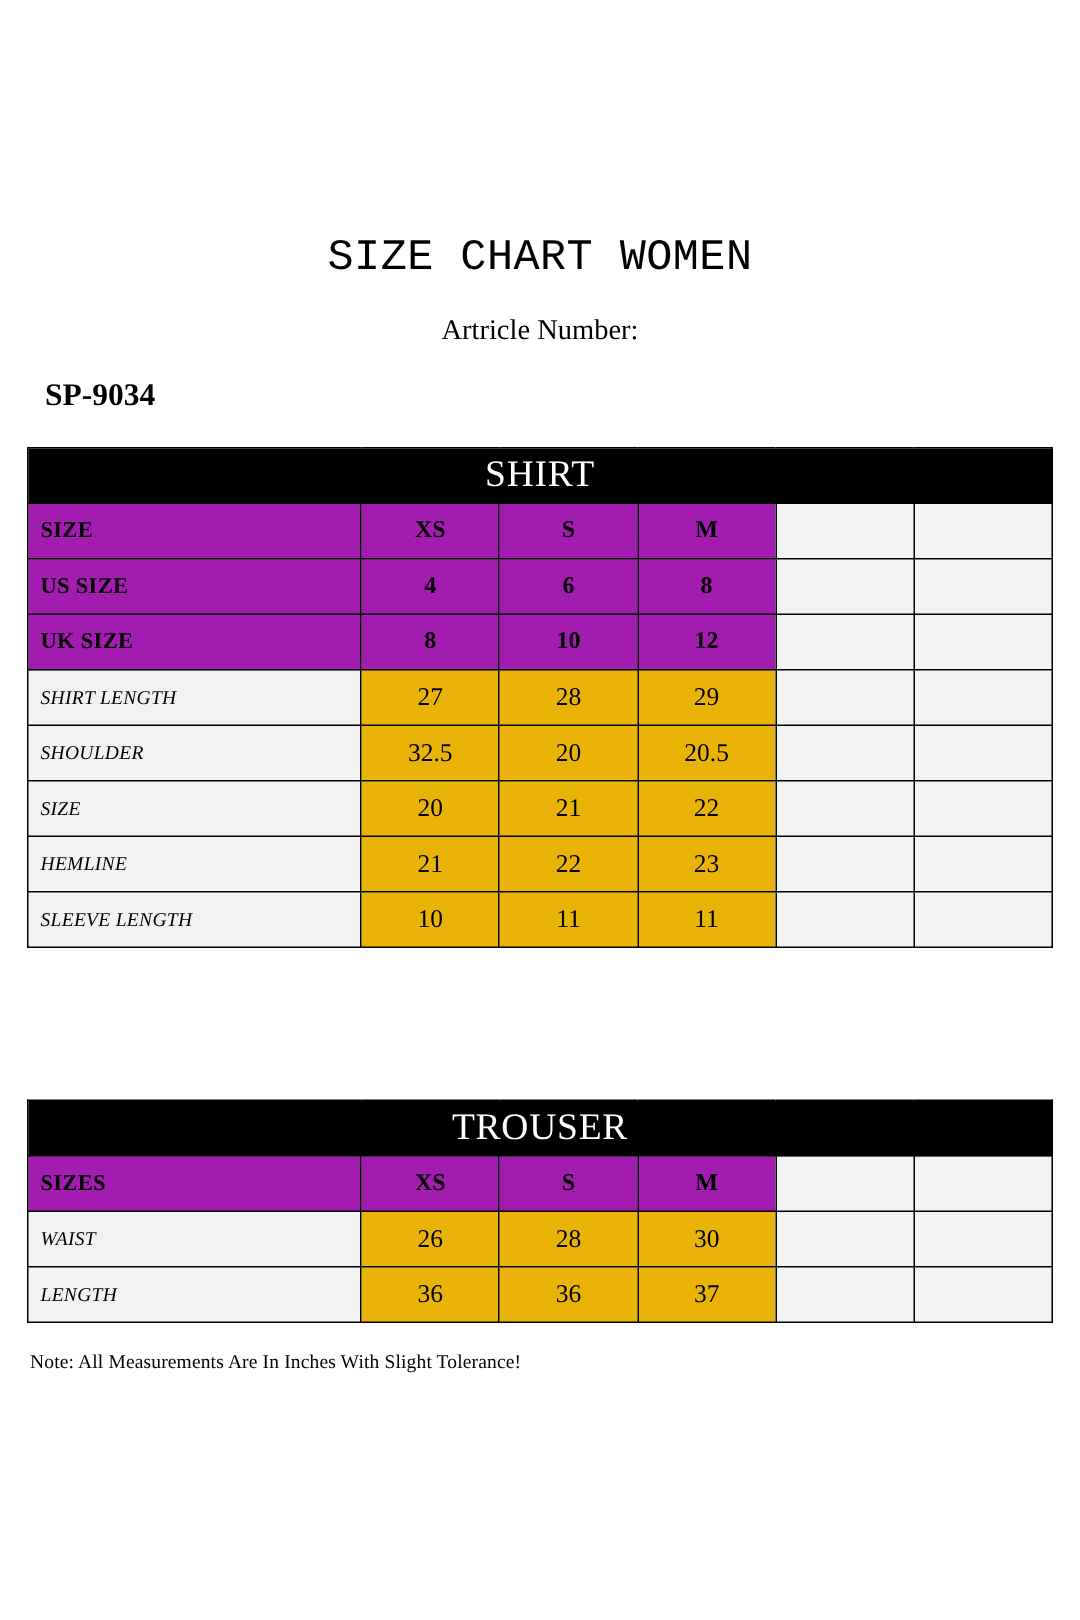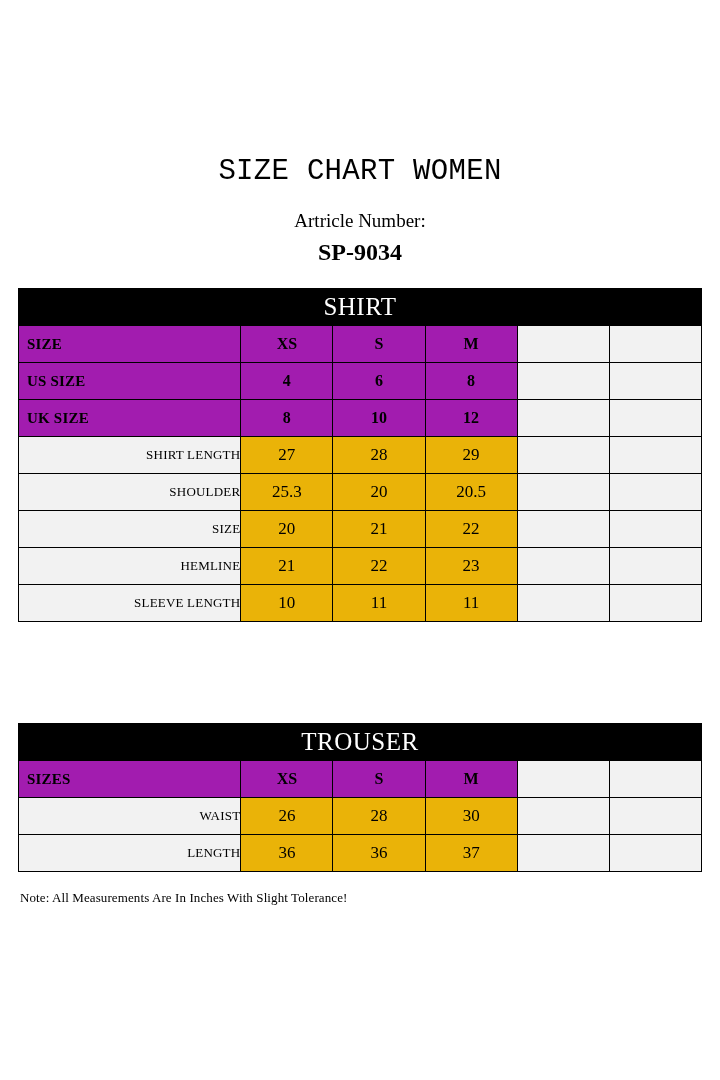--- a/index.html
+++ b/index.html
@@ -33,24 +33,24 @@
   }
   .article-label {
     text-align: center;
     font-size: 19px;
     font-weight: 400;
     margin: 0;
     padding-top: 22px;
     font-family: "Liberation Serif", serif;
   }
   .article-number {
-    text-align: center;
-    font-size: 24px;
+    text-align: left;
+    font-size: 21px;
     font-weight: bold;
-    margin: 0;
+    margin: 12px;
     padding-top: 7px;
     font-family: "Liberation Serif", serif;
   }
 
   table.size-table {
     border-collapse: collapse;
     width: 684px;
     table-layout: fixed;
     border: 1px solid #000;
     margin-top: 12px;
@@ -84,23 +84,24 @@
   .row-head td.val {
     text-align: center;
     font-size: 16px;
   }
   .row-data td {
     background: #f2f2f2;
     font-size: 13px;
   }
   .row-data td.label {
     padding-left: 8px;
-    text-align: right;
+    text-align: left;
     font-weight: 400;
     letter-spacing: 0.2px;
+    font-style: italic;
   }
   .row-data td.val {
     background: #eab308;
     text-align: center;
     font-size: 17px;
     font-weight: 400;
   }
   .row-head td.val.blank, .row-data td.val.blank { background: #f2f2f2; }
   .col-label { width: 222px; }
   .col-v { width: 92px; }
@@ -168,21 +169,21 @@
         <tr class="row-data">
           <td class="label">SHIRT LENGTH</td>
           <td class="val">27</td>
           <td class="val">28</td>
           <td class="val">29</td>
           <td class="val blank"></td>
           <td class="val blank"></td>
         </tr>
         <tr class="row-data">
           <td class="label">SHOULDER</td>
-          <td class="val">25.3</td>
+          <td class="val">32.5</td>
           <td class="val">20</td>
           <td class="val">20.5</td>
           <td class="val blank"></td>
           <td class="val blank"></td>
         </tr>
         <tr class="row-data">
           <td class="label">SIZE</td>
           <td class="val">20</td>
           <td class="val">21</td>
           <td class="val">22</td>

